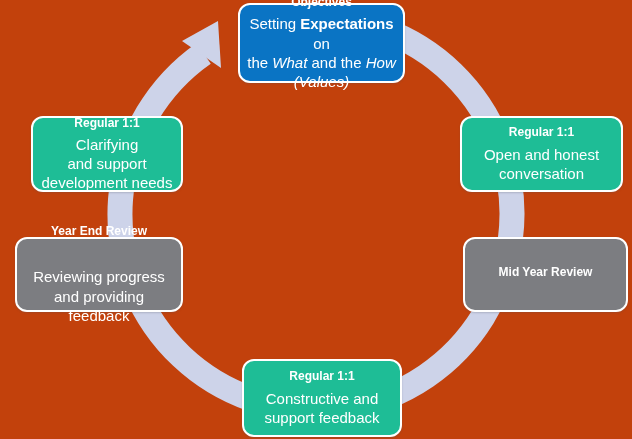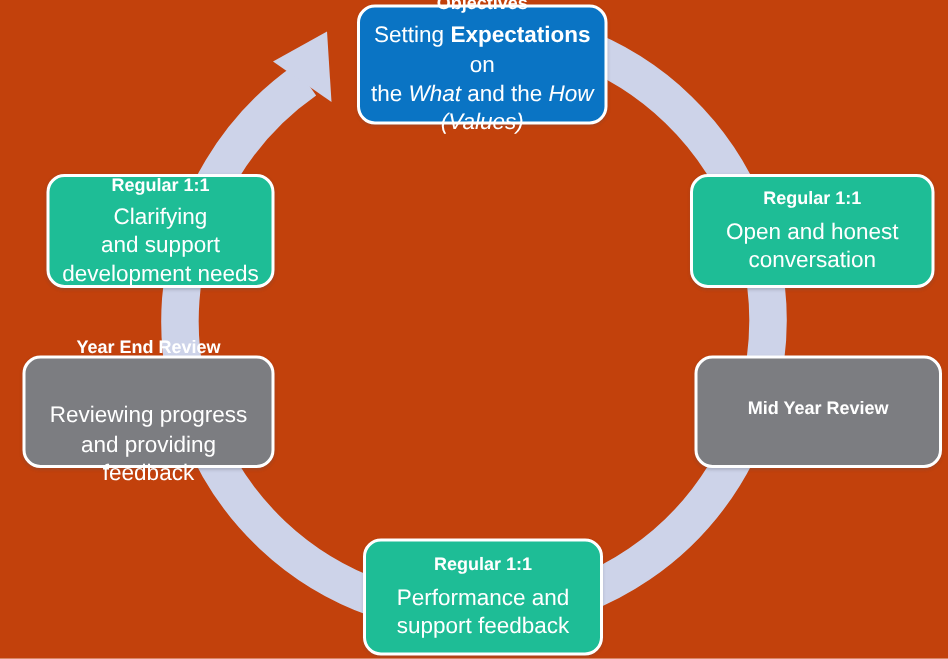--- a/index.html
+++ b/index.html
@@ -86,21 +86,21 @@
     </div>
   </div>
 
   <div class="box box-mid-year" style="background: rgb(124, 125, 129);">
     <div class="title">Mid Year Review</div>
   </div>
 
   <div class="box box-regular-bottom" style="background: rgb(30, 189, 150);">
     <div class="title">Regular 1:1</div>
     <div class="body">
-      <div>Performance and</div>
+      <div>Constructive and</div>
       <div>support feedback</div>
     </div>
   </div>
 
   <div class="box box-year-end" style="background: rgb(124, 125, 129);">
     <div class="title">Year End Review</div>
     <div class="body">
       <div>Reviewing progress</div>
       <div>and providing feedback</div>
     </div>

